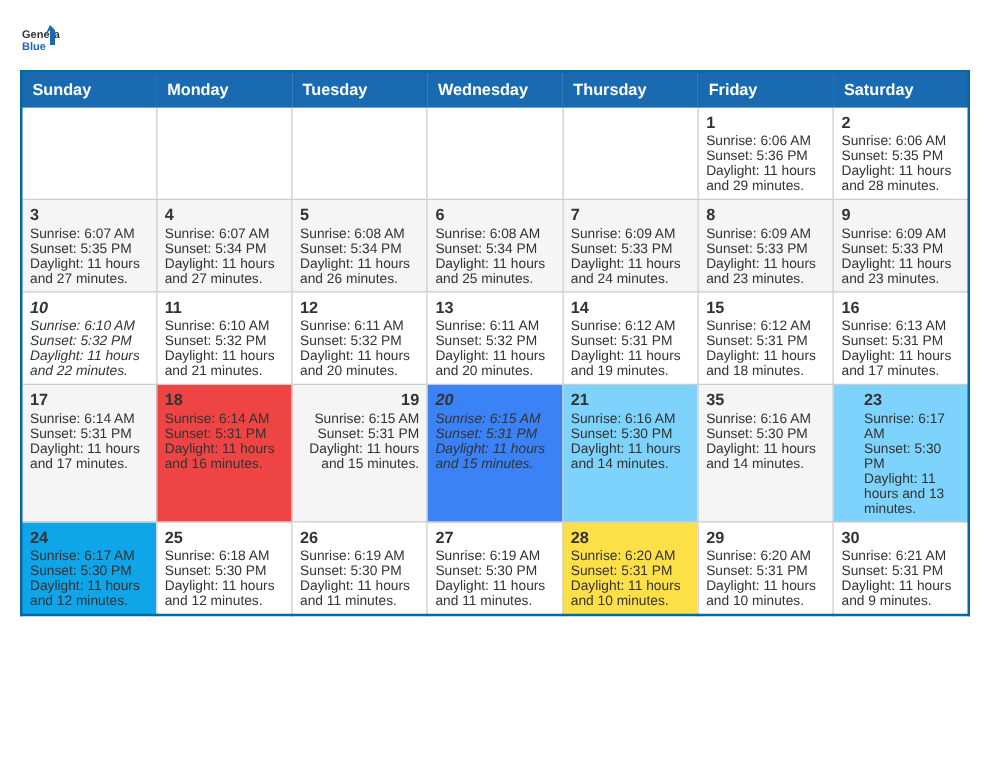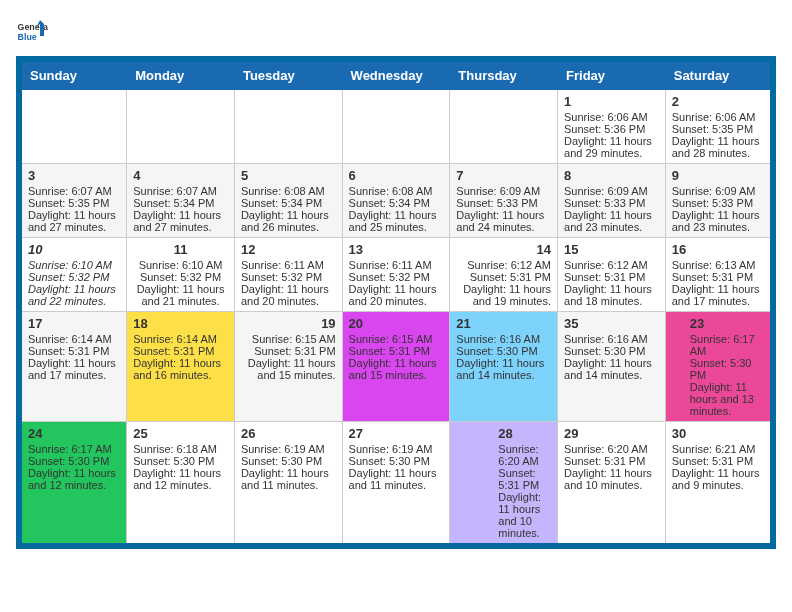--- a/index.html
+++ b/index.html
@@ -33,21 +33,21 @@
       color: #333;
       font-weight: normal;
     }
     .subtitle {
       font-size: 16px;
       color: #555;
     }
     .calendar {
       width: 100%;
       border-collapse: collapse;
-      border: 6px solid #0369a1;
+      border: 2px solid #0369a1;
     }
     .calendar th {
       background: #1a6ab1;
       color: #fff;
       text-align: left;
       padding: 6px 8px;
       font-size: 13px;
       border: 1px solid #1a6ab1;
     }
     .calendar td {
@@ -168,39 +168,39 @@
 Daylight: 11 hours and 23 minutes.</div>
         </td>
       </tr>
       <tr>
         <td style="background: rgb(255, 255, 255); font-style: italic;">
           <span class="day-number">10</span>
           <div style="white-space: pre-line;">Sunrise: 6:10 AM
 Sunset: 5:32 PM
 Daylight: 11 hours and 22 minutes.</div>
         </td>
-        <td style="background: rgb(255, 255, 255); text-align: center;">
+        <td style="background: rgb(255, 255, 255);">
           <span class="day-number">11</span>
           <div style="white-space: pre-line;">Sunrise: 6:10 AM
 Sunset: 5:32 PM
 Daylight: 11 hours and 21 minutes.</div>
         </td>
         <td style="background: rgb(255, 255, 255);">
           <span class="day-number">12</span>
           <div style="white-space: pre-line;">Sunrise: 6:11 AM
 Sunset: 5:32 PM
 Daylight: 11 hours and 20 minutes.</div>
         </td>
         <td style="background: rgb(255, 255, 255);">
           <span class="day-number">13</span>
           <div style="white-space: pre-line;">Sunrise: 6:11 AM
 Sunset: 5:32 PM
 Daylight: 11 hours and 20 minutes.</div>
         </td>
-        <td style="background: rgb(255, 255, 255); text-align: right;">
+        <td style="background: rgb(255, 255, 255);">
           <span class="day-number">14</span>
           <div style="white-space: pre-line;">Sunrise: 6:12 AM
 Sunset: 5:31 PM
 Daylight: 11 hours and 19 minutes.</div>
         </td>
         <td style="background: rgb(255, 255, 255);">
           <span class="day-number">15</span>
           <div style="white-space: pre-line;">Sunrise: 6:12 AM
 Sunset: 5:31 PM
 Daylight: 11 hours and 18 minutes.</div>
@@ -212,59 +212,59 @@
 Daylight: 11 hours and 17 minutes.</div>
         </td>
       </tr>
       <tr>
         <td style="background: rgb(245, 245, 245);">
           <span class="day-number">17</span>
           <div style="white-space: pre-line;">Sunrise: 6:14 AM
 Sunset: 5:31 PM
 Daylight: 11 hours and 17 minutes.</div>
         </td>
-        <td style="background: #fde047;">
+        <td style="background: #ef4444;">
           <span class="day-number">18</span>
           <div style="white-space: pre-line;">Sunrise: 6:14 AM
 Sunset: 5:31 PM
 Daylight: 11 hours and 16 minutes.</div>
         </td>
         <td style="background: rgb(245, 245, 245); text-align: right;">
           <span class="day-number">19</span>
           <div style="white-space: pre-line;">Sunrise: 6:15 AM
 Sunset: 5:31 PM
 Daylight: 11 hours and 15 minutes.</div>
         </td>
-        <td style="background: #d946ef;">
+        <td style="background: #3b82f6; font-style: italic;">
           <span class="day-number">20</span>
           <div style="white-space: pre-line;">Sunrise: 6:15 AM
 Sunset: 5:31 PM
 Daylight: 11 hours and 15 minutes.</div>
         </td>
         <td style="background: #7dd3fc;">
           <span class="day-number">21</span>
           <div style="white-space: pre-line;">Sunrise: 6:16 AM
 Sunset: 5:30 PM
 Daylight: 11 hours and 14 minutes.</div>
         </td>
         <td style="background: rgb(245, 245, 245);">
           <span class="day-number">35</span>
           <div style="white-space: pre-line;">Sunrise: 6:16 AM
 Sunset: 5:30 PM
 Daylight: 11 hours and 14 minutes.</div>
         </td>
-        <td style="background: #ec4899; padding-left: 24px;">
+        <td style="background: #7dd3fc; padding-left: 24px;">
           <span class="day-number">23</span>
           <div style="white-space: pre-line;">Sunrise: 6:17 AM
 Sunset: 5:30 PM
 Daylight: 11 hours and 13 minutes.</div>
         </td>
       </tr>
       <tr>
-        <td style="background: #22c55e;">
+        <td style="background: #0ea5e9;">
           <span class="day-number">24</span>
           <div style="white-space: pre-line;">Sunrise: 6:17 AM
 Sunset: 5:30 PM
 Daylight: 11 hours and 12 minutes.</div>
         </td>
         <td style="background: rgb(255, 255, 255);">
           <span class="day-number">25</span>
           <div style="white-space: pre-line;">Sunrise: 6:18 AM
 Sunset: 5:30 PM
 Daylight: 11 hours and 12 minutes.</div>
@@ -274,21 +274,21 @@
           <div style="white-space: pre-line;">Sunrise: 6:19 AM
 Sunset: 5:30 PM
 Daylight: 11 hours and 11 minutes.</div>
         </td>
         <td style="background: rgb(255, 255, 255);">
           <span class="day-number">27</span>
           <div style="white-space: pre-line;">Sunrise: 6:19 AM
 Sunset: 5:30 PM
 Daylight: 11 hours and 11 minutes.</div>
         </td>
-        <td style="background: #c4b5fd; padding-left: 48px;">
+        <td style="background: #fde047;">
           <span class="day-number">28</span>
           <div style="white-space: pre-line;">Sunrise: 6:20 AM
 Sunset: 5:31 PM
 Daylight: 11 hours and 10 minutes.</div>
         </td>
         <td style="background: rgb(255, 255, 255);">
           <span class="day-number">29</span>
           <div style="white-space: pre-line;">Sunrise: 6:20 AM
 Sunset: 5:31 PM
 Daylight: 11 hours and 10 minutes.</div>

